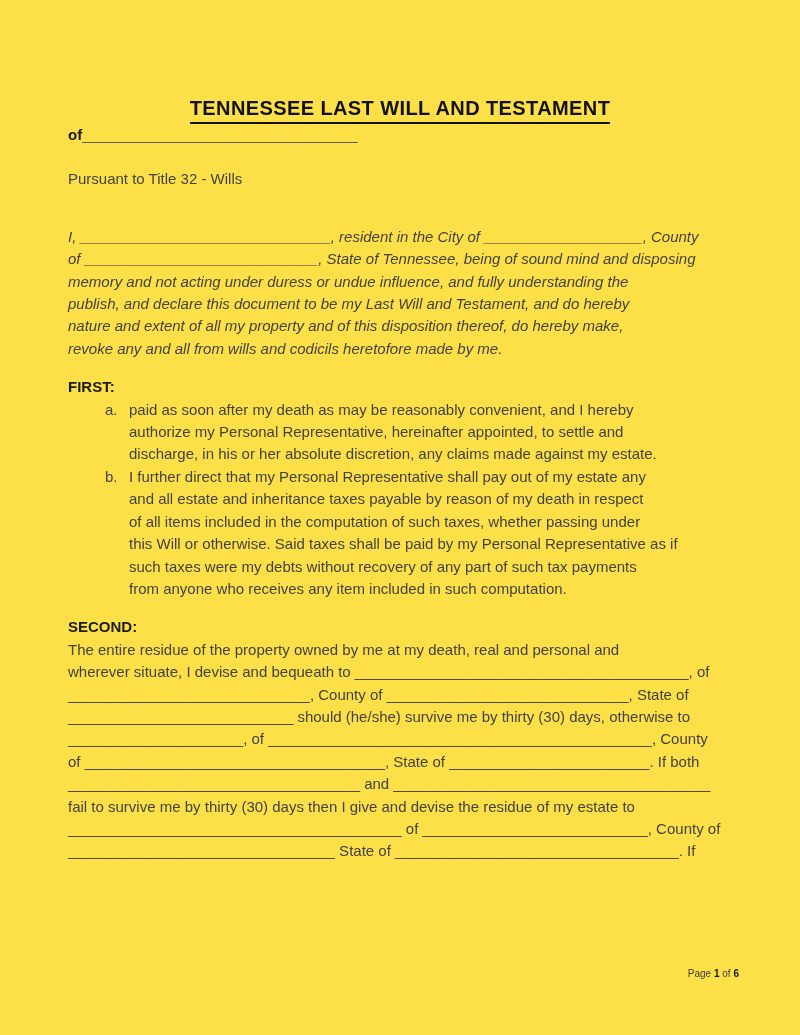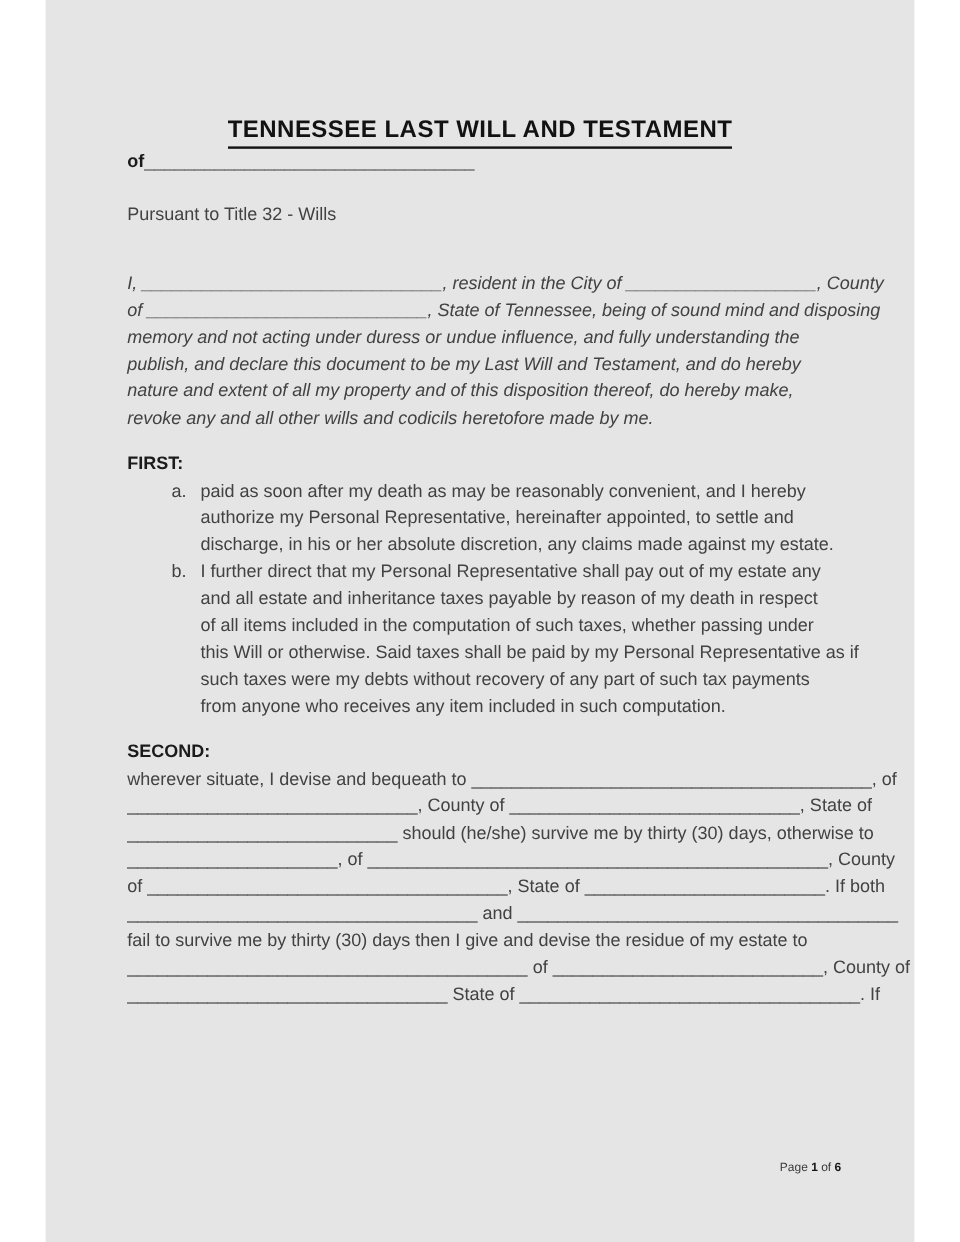--- a/index.html
+++ b/index.html
@@ -2,24 +2,24 @@
 <html><head>
 <meta charset="utf-8">
 <style>
   html, body {
     margin: 0;
     padding: 0;
     background: #ffffff;
   }
   .page {
     position: relative;
-    width: 724px;
+    width: 800px;
     height: 1035px;
     margin: 0 auto;
-    background: #e5e5e5;
+    background: #fde047;
     box-sizing: border-box;
     padding: 0 68px;
     font-family: "Liberation Sans", sans-serif;
     font-size: 15px;
     line-height: 22.4px;
     color: #424242;
     overflow: hidden;
   }
   .title {
     margin: 0;
@@ -102,21 +102,21 @@
   </div>
 
   <div class="subtitle">Pursuant to Title 32 - Wills</div>
 
   <div class="para">
     <div class="line">I, ______________________________, resident in the City of ___________________, County</div>
     <div class="line">of ____________________________, State of Tennessee, being of sound mind and disposing</div>
     <div class="line">memory and not acting under duress or undue influence, and fully understanding the</div>
     <div class="line">publish, and declare this document to be my Last Will and Testament, and do hereby</div>
     <div class="line">nature and extent of all my property and of this disposition thereof, do hereby make,</div>
-    <div class="line">revoke any and all other wills and codicils heretofore made by me.</div>
+    <div class="line">revoke any and all from wills and codicils heretofore made by me.</div>
   </div>
 
   <div class="section">
     <div class="section-heading">FIRST:</div>
 
     <div class="list-item">
       <span class="marker">a.</span>
       <div class="item-lines">
         <div class="line">paid as soon after my death as may be reasonably convenient, and I hereby</div>
         <div class="line">authorize my Personal Representative, hereinafter appointed, to settle and</div>
@@ -133,20 +133,21 @@
         <div class="line">this Will or otherwise. Said taxes shall be paid by my Personal Representative as if</div>
         <div class="line">such taxes were my debts without recovery of any part of such tax payments</div>
         <div class="line">from anyone who receives any item included in such computation.</div>
       </div>
     </div>
   </div>
 
   <div class="section">
     <div class="section-heading">SECOND:</div>
     <div>
+      <div class="line">The entire residue of the property owned by me at my death, real and personal and</div>
       <div class="line">wherever situate, I devise and bequeath to ________________________________________, of</div>
       <div class="line">_____________________________, County of _____________________________, State of</div>
       <div class="line">___________________________ should (he/she) survive me by thirty (30) days, otherwise to</div>
       <div class="line">_____________________, of ______________________________________________, County</div>
       <div class="line">of ____________________________________, State of ________________________. If both</div>
       <div class="line">___________________________________ and ______________________________________</div>
       <div class="line">fail to survive me by thirty (30) days then I give and devise the residue of my estate to</div>
       <div class="line">________________________________________ of ___________________________, County of</div>
       <div class="line">________________________________ State of __________________________________.  If</div>
     </div>

